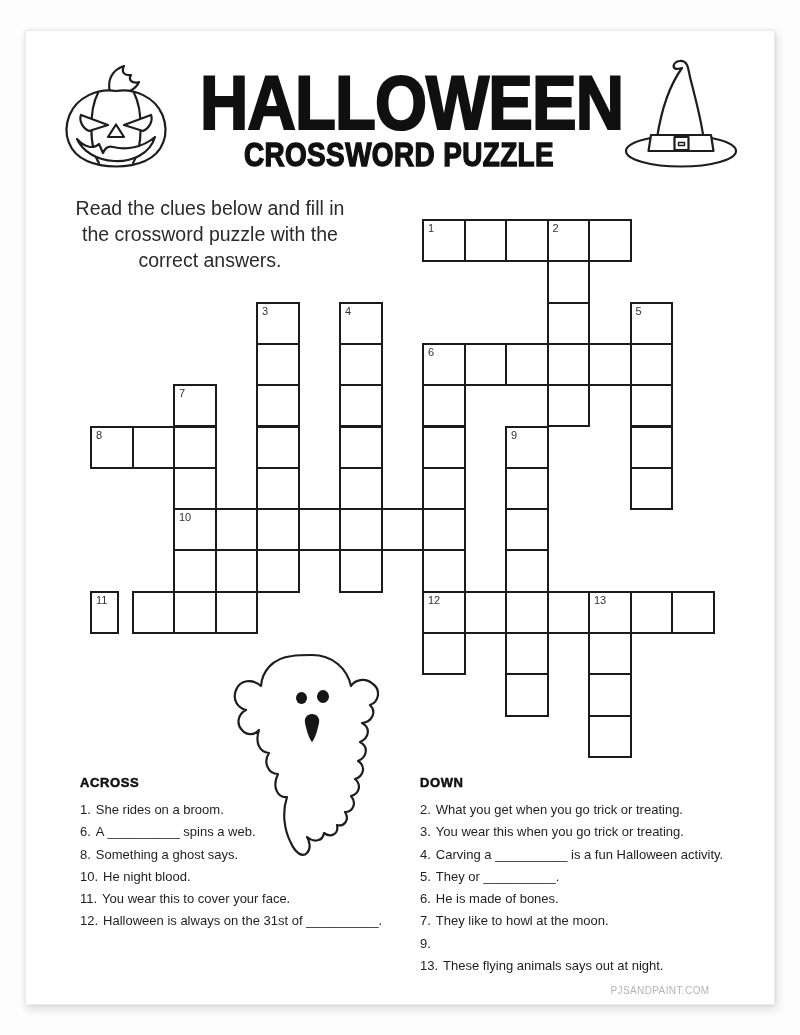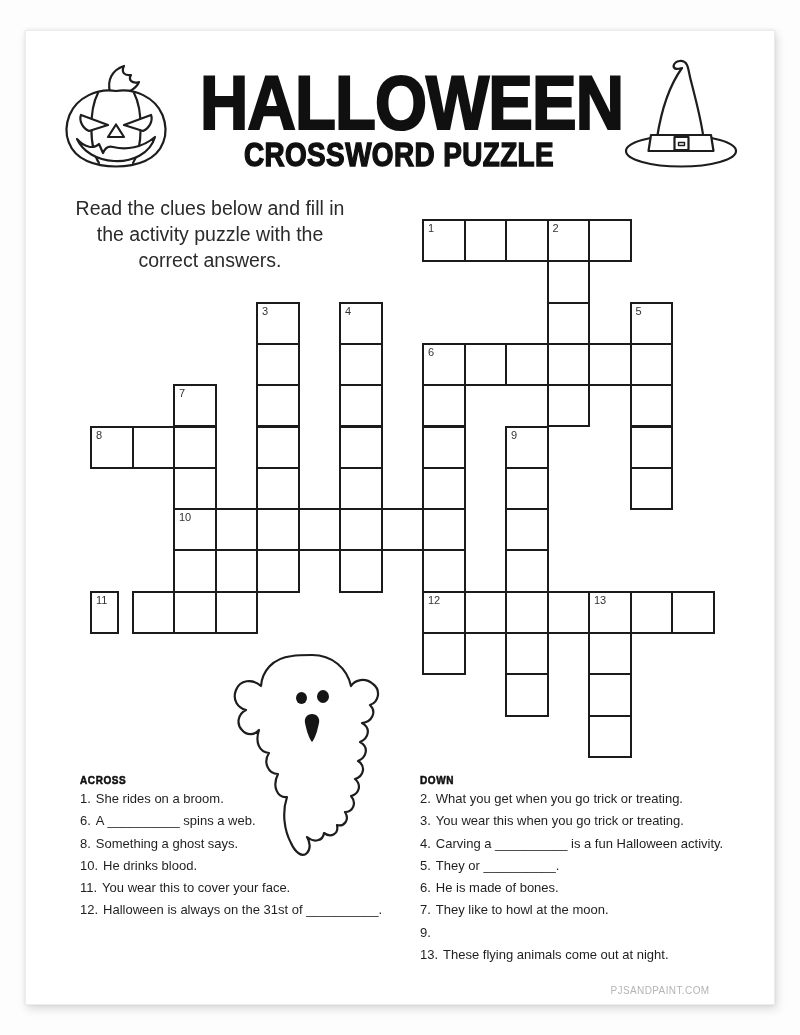--- a/index.html
+++ b/index.html
@@ -17,22 +17,22 @@
          color:#101010;-webkit-text-stroke:1.4px #101010;transform:scaleX(.82);transform-origin:center;}
   .instructions{position:absolute;left:52px;top:196px;width:316px;z-index:2;
          font-size:19.5px;line-height:25.8px;text-align:center;color:#2b2b2b;}
   .grid-layer{position:absolute;left:0;top:0;width:800px;height:1035px;z-index:3;}
   .cell{position:absolute;box-sizing:border-box;background:#ffffff;border:2px solid #1b1b1b;}
   .cellnum{display:block;padding:2px 0 0 4px;font-size:11px;line-height:11px;color:#333;}
   .ghost{position:absolute;left:228px;top:650px;width:168px;height:215px;z-index:4;}
   .clues{position:absolute;top:775px;z-index:5;}
   .clues.across{left:80px;width:330px;}
   .clues.down{left:420px;width:345px;}
-  .clue-heading{font-size:10px;font-weight:700;letter-spacing:.6px;color:#111;
-                -webkit-text-stroke:.5px #111;margin-bottom:2px;}
+  .clue-heading{font-size:13px;font-weight:700;letter-spacing:.6px;color:#111;
+                -webkit-text-stroke:.5px #111;margin-bottom:9px;}
   .clue{display:flex;font-size:13px;line-height:22.3px;color:#1f1f1f;white-space:nowrap;}
   .clue .num{margin-right:5px;}
   .watermark{position:absolute;left:560px;top:985px;width:200px;z-index:5;text-align:center;
              font-size:10px;letter-spacing:.4px;color:#b4b4b4;}
   svg .ln{fill:none;stroke:#1d1d1d;stroke-width:2.2;stroke-linejoin:round;stroke-linecap:round;}
   svg .wh{fill:#ffffff;stroke:#1d1d1d;stroke-width:2.2;stroke-linejoin:round;stroke-linecap:round;}
   svg .bk{fill:#151515;stroke:none;}
 </style>
 </head>
 <body>
@@ -58,21 +58,21 @@
   <svg class="hat" viewBox="0 0 118 112">
     <ellipse class="wh" cx="59" cy="93" rx="55" ry="15.5"></ellipse>
     <path class="wh" d="M35,80 C39,54 47,28 60,10 C56,11 52,12 51.5,8 C53,2 62,1 65,7 C66.5,10 67,15 68.5,21 C73,39 79,60 81.5,80 Z"></path>
     <path class="wh" d="M29,77 L89,77 L91.5,93 L26.5,93 Z"></path>
     <rect class="wh" x="52.5" y="79" width="14" height="13"></rect>
     <rect class="wh" x="56.5" y="84.5" width="6" height="3" style="stroke-width:1.4"></rect>
   </svg>
 
   <div class="instructions">
     <div>Read the clues below and fill in</div>
-    <div>the activity puzzle with the</div>
+    <div>the crossword puzzle with the</div>
     <div>correct answers.</div>
   </div>
 
   <div class="grid-layer">
       <div class="cell" style="left: 422px; top: 219px; width: 43.5px; height: 43.3px; border-color: rgb(27, 27, 27);">
         <span class="cellnum">1</span>
       </div>
       <div class="cell" style="left: 463.5px; top: 219px; width: 43.5px; height: 43.3px; border-color: rgb(27, 27, 27);"></div>
       <div class="cell" style="left: 505px; top: 219px; width: 43.5px; height: 43.3px; border-color: rgb(27, 27, 27);"></div>
       <div class="cell" style="left: 546.5px; top: 219px; width: 43.5px; height: 43.3px; border-color: rgb(27, 27, 27);">
@@ -203,21 +203,21 @@
         <div class="clue">
           <span class="num">6.</span>
           <span class="txt">A __________ spins a web.</span>
         </div>
         <div class="clue">
           <span class="num">8.</span>
           <span class="txt">Something a ghost says.</span>
         </div>
         <div class="clue">
           <span class="num">10.</span>
-          <span class="txt">He drinks blood.</span>
+          <span class="txt">He night blood.</span>
         </div>
         <div class="clue">
           <span class="num">11.</span>
           <span class="txt">You wear this to cover your face.</span>
         </div>
         <div class="clue">
           <span class="num">12.</span>
           <span class="txt">Halloween is always on the 31st of __________.</span>
         </div>
       </div>
@@ -248,20 +248,20 @@
         </div>
         <div class="clue">
           <span class="num">7.</span>
           <span class="txt">They like to howl at the moon.</span>
         </div>
         <div class="clue">
           <span class="num">9.</span>
         </div>
         <div class="clue">
           <span class="num">13.</span>
-          <span class="txt">These flying animals come out at night.</span>
+          <span class="txt">These flying animals says out at night.</span>
         </div>
       </div>
   </div>
 
   <div class="watermark">PJSANDPAINT.COM</div>
 
 </div>
 
 </body></html>

